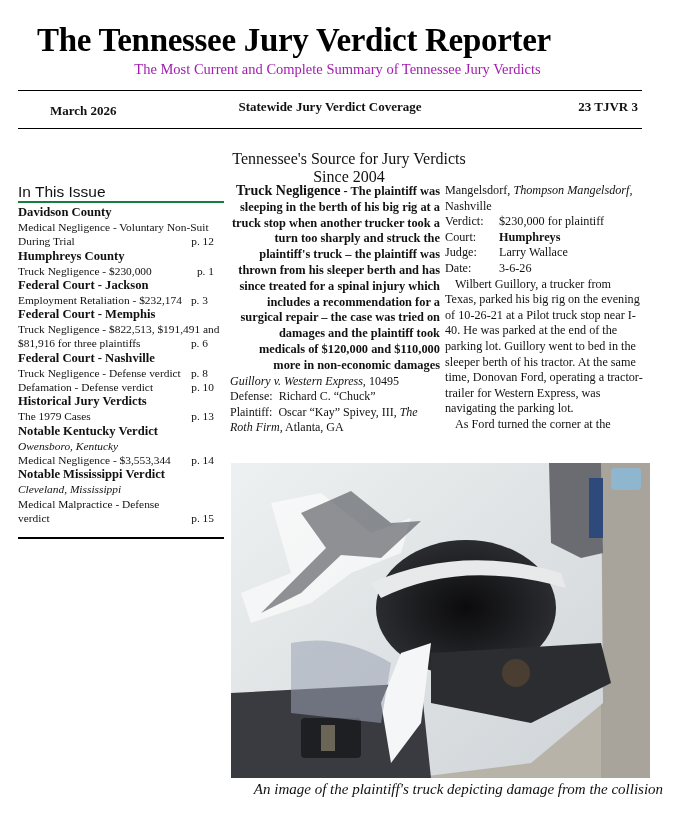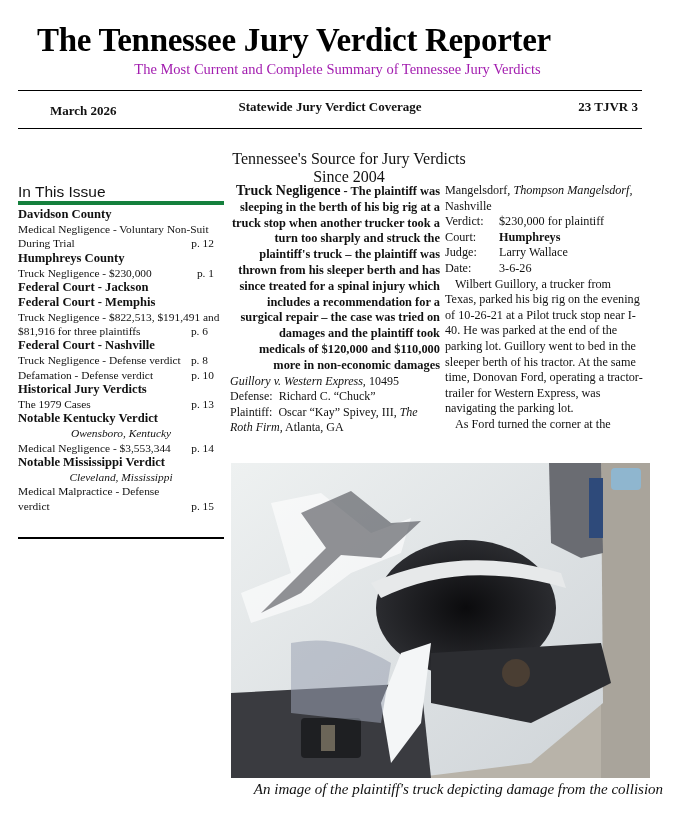--- a/index.html
+++ b/index.html
@@ -9,23 +9,23 @@
   .rule { position:absolute; left:18px; width:624px; height:0; border-top:1.3px solid #000; }
   .rule.r1 { top:90px; }
   .rule.r2 { top:128px; }
   .infobar { position:absolute; top:99px; left:18px; width:624px; height:18px; font-size:13px; font-weight:bold; }
   .infobar .l { position:absolute; left:0; top:4px;margin-left:32px; }
   .infobar .c { position:absolute; left:0; width:624px; text-align:center; top:0; }
   .infobar .r { position:absolute; right:4px; top:0; }
   .tagline { position:absolute; top:150px; left:218px; width:262px; text-align:center; font-size:16px; }
 
   .toc { position:absolute; top:183px; left:18px; width:206px; font-size:11.4px; line-height:14.3px; }
-  .toc-title { font-family:"Liberation Sans","DejaVu Sans",sans-serif; font-size:15.5px; line-height:18px; border-bottom:4px solid #15803d; padding-bottom:0; margin-bottom:2px; }
+  .toc-title { font-family:"Liberation Sans","DejaVu Sans",sans-serif; font-size:15.5px; line-height:18px; border-bottom:2px solid #15803d; padding-bottom:0; margin-bottom:2px; }
   .toc .sec { font-weight:bold; font-size:12.6px; line-height:15px; }
-  .toc .loc { font-style:italic;text-align:center; }
+  .toc .loc { font-style:italic; }
   .toc .entry { position:relative; padding-right:10px; }
   .toc .entry .pg { position:absolute; right:10px; bottom:0; }
   .toc-bottom { position:absolute; left:18px; top:537px; width:206px; border-top:2.2px solid #000; }
 
   .col2 { position:absolute; top:183px; left:230px; width:210px; font-size:12.4px; line-height:15.8px; }
   .col2 .lead { font-weight:bold;text-align:right; }
   .col2 .lead .hd { font-size:14px; }
   .col2 .meta { font-size:12px; line-height:15.5px; }
   .col2 .meta i { font-style:italic; }
 
@@ -56,20 +56,21 @@
 <div class="toc">
   <div class="toc-title">In This Issue</div>
 
   <div class="sec">Davidson County</div>
   <div class="entry"><span class="txt">Medical Negligence - Voluntary Non-Suit During Trial</span><span class="pg">p. 12</span></div>
 
   <div class="sec">Humphreys County</div>
   <div class="entry"><span class="txt">Truck Negligence - $230,000</span><span class="pg">p. 1</span></div>
 
   <div class="sec">Federal Court - Jackson</div>
+  <div class="entry"><span class="txt">Employment Retaliation - $232,174</span><span class="pg" style="right:16px">p. 3</span></div>
 
   <div class="sec">Federal Court - Memphis</div>
   <div class="entry">
       <span class="txt" style="padding-right:0;margin-right:-10px;display:block">Truck Negligence - $822,513, $191,491 and $81,916 for three plaintiffs</span>
       <span class="pg" style="right:16px">p. 6</span>
     </div>
 
   <div class="sec">Federal Court - Nashville</div>
   <div class="entry"><span class="txt">Truck Negligence - Defense verdict</span><span class="pg" style="right:16px">p. 8</span></div>
   <div class="entry"><span class="txt">Defamation - Defense verdict</span><span class="pg">p. 10</span></div>

